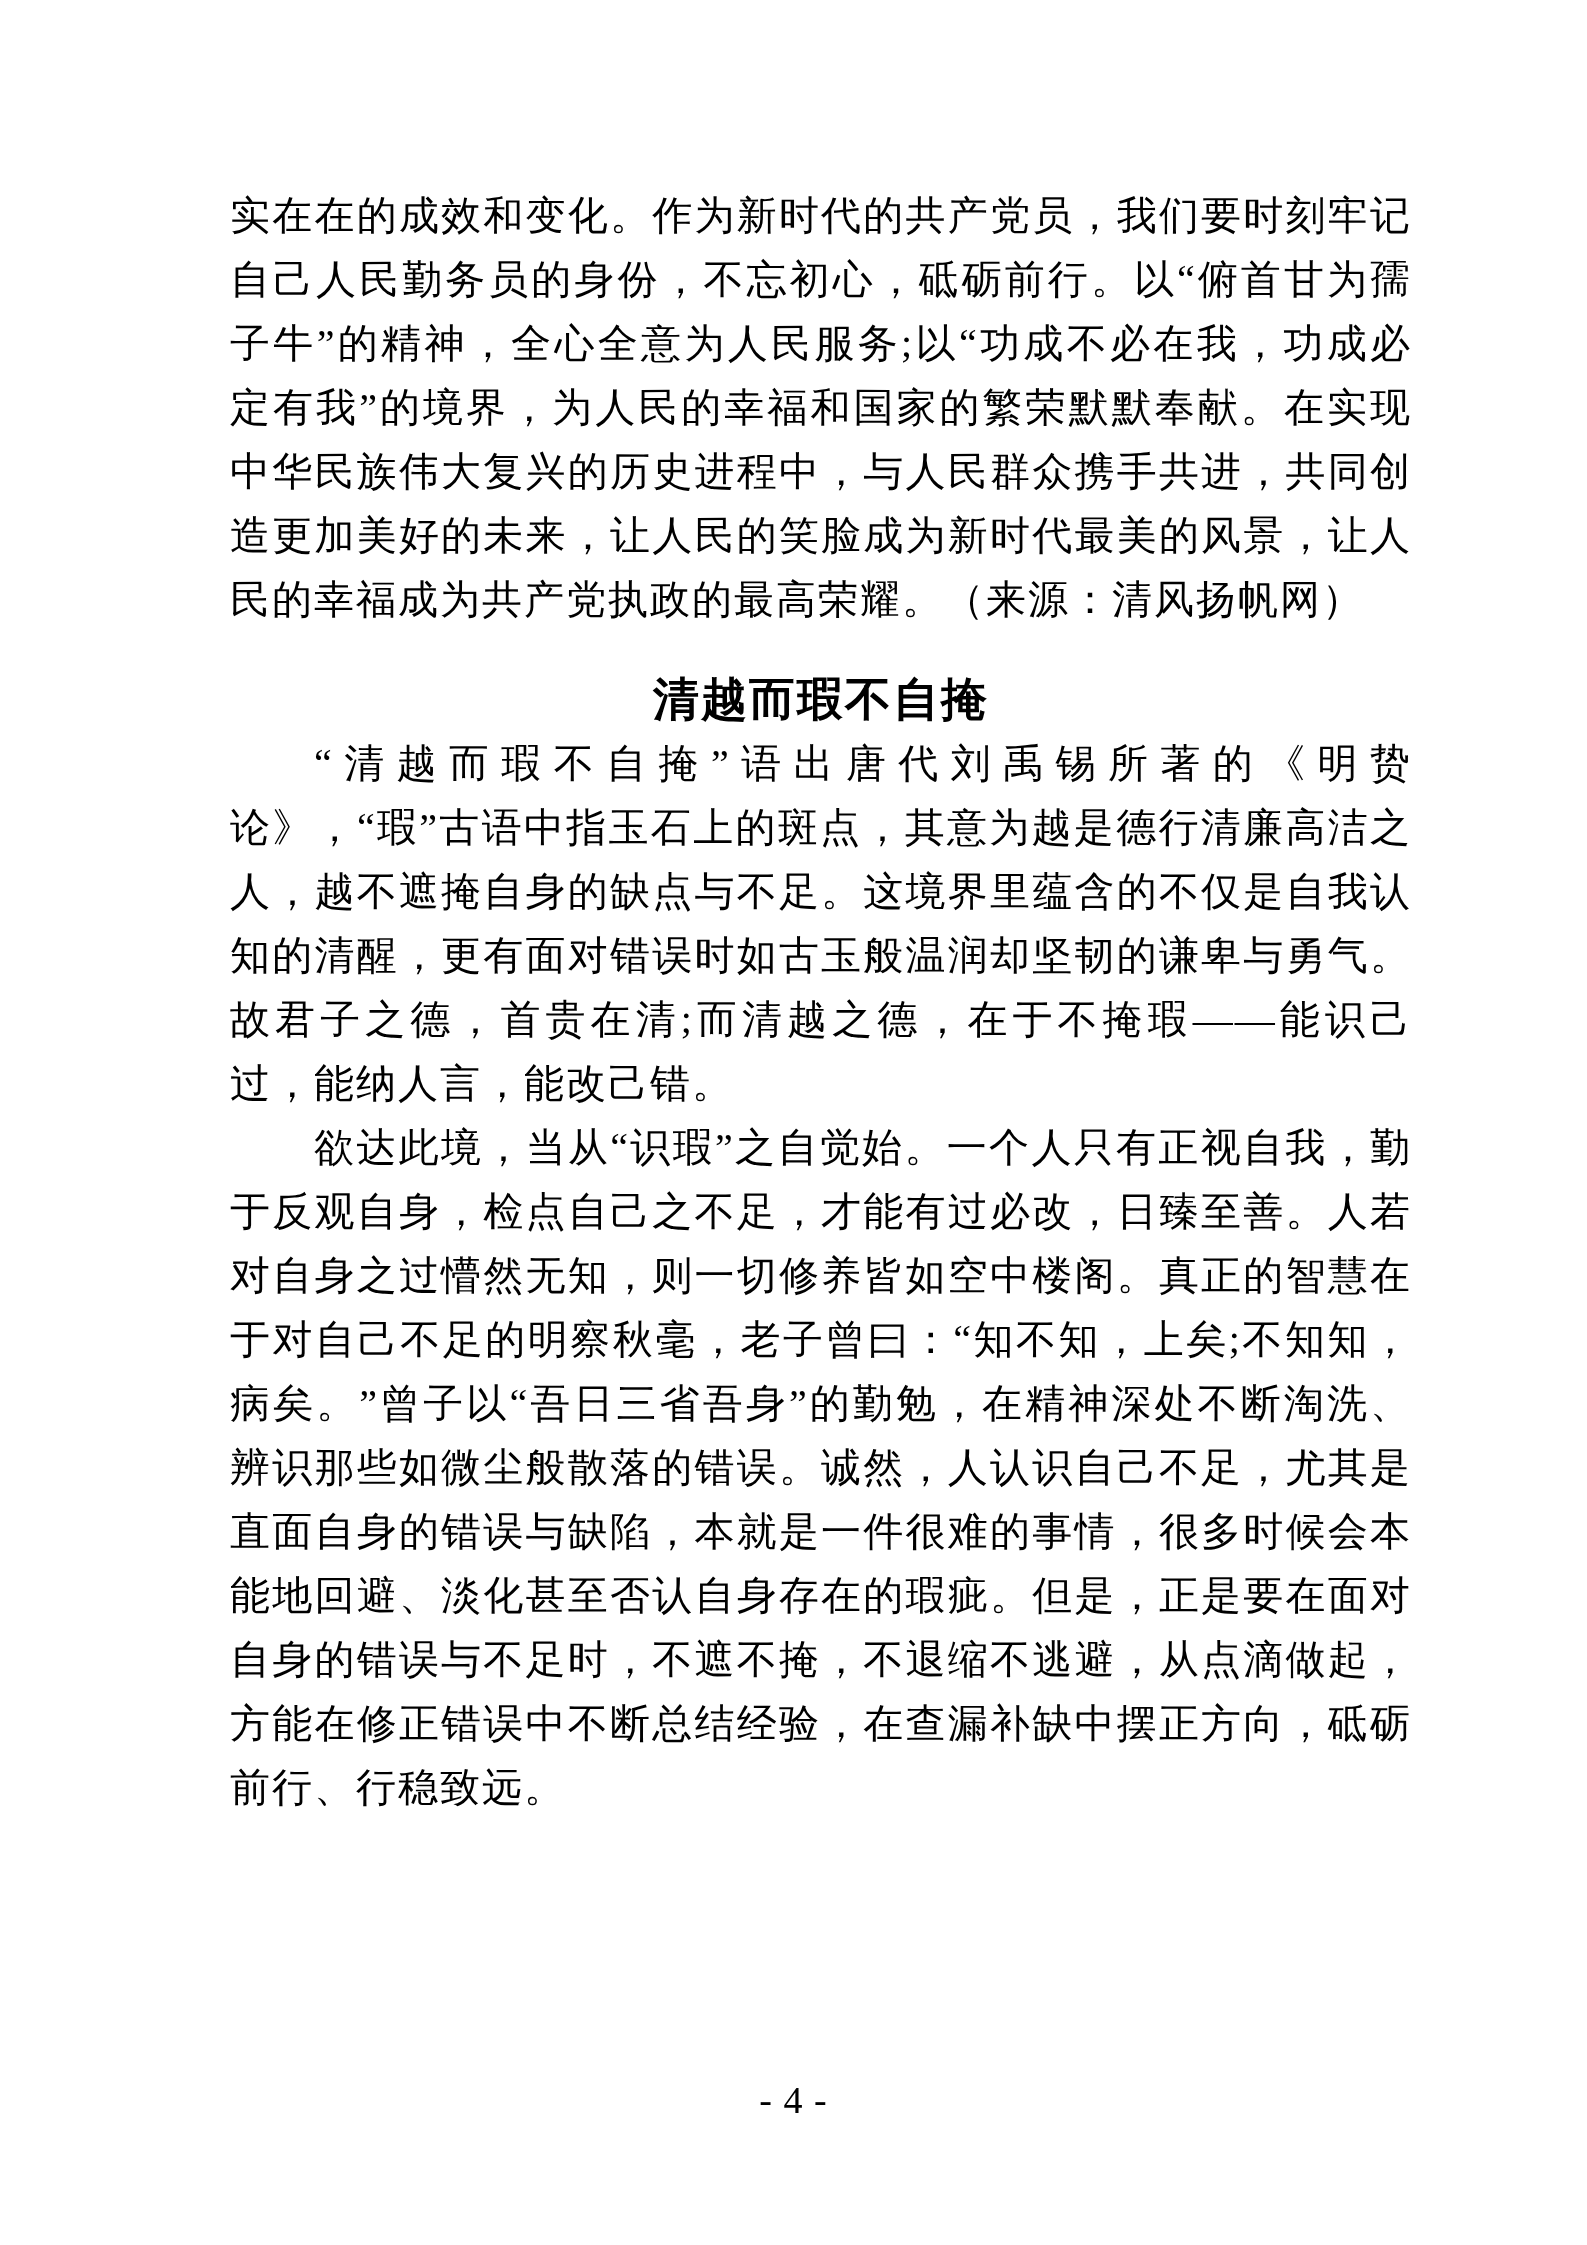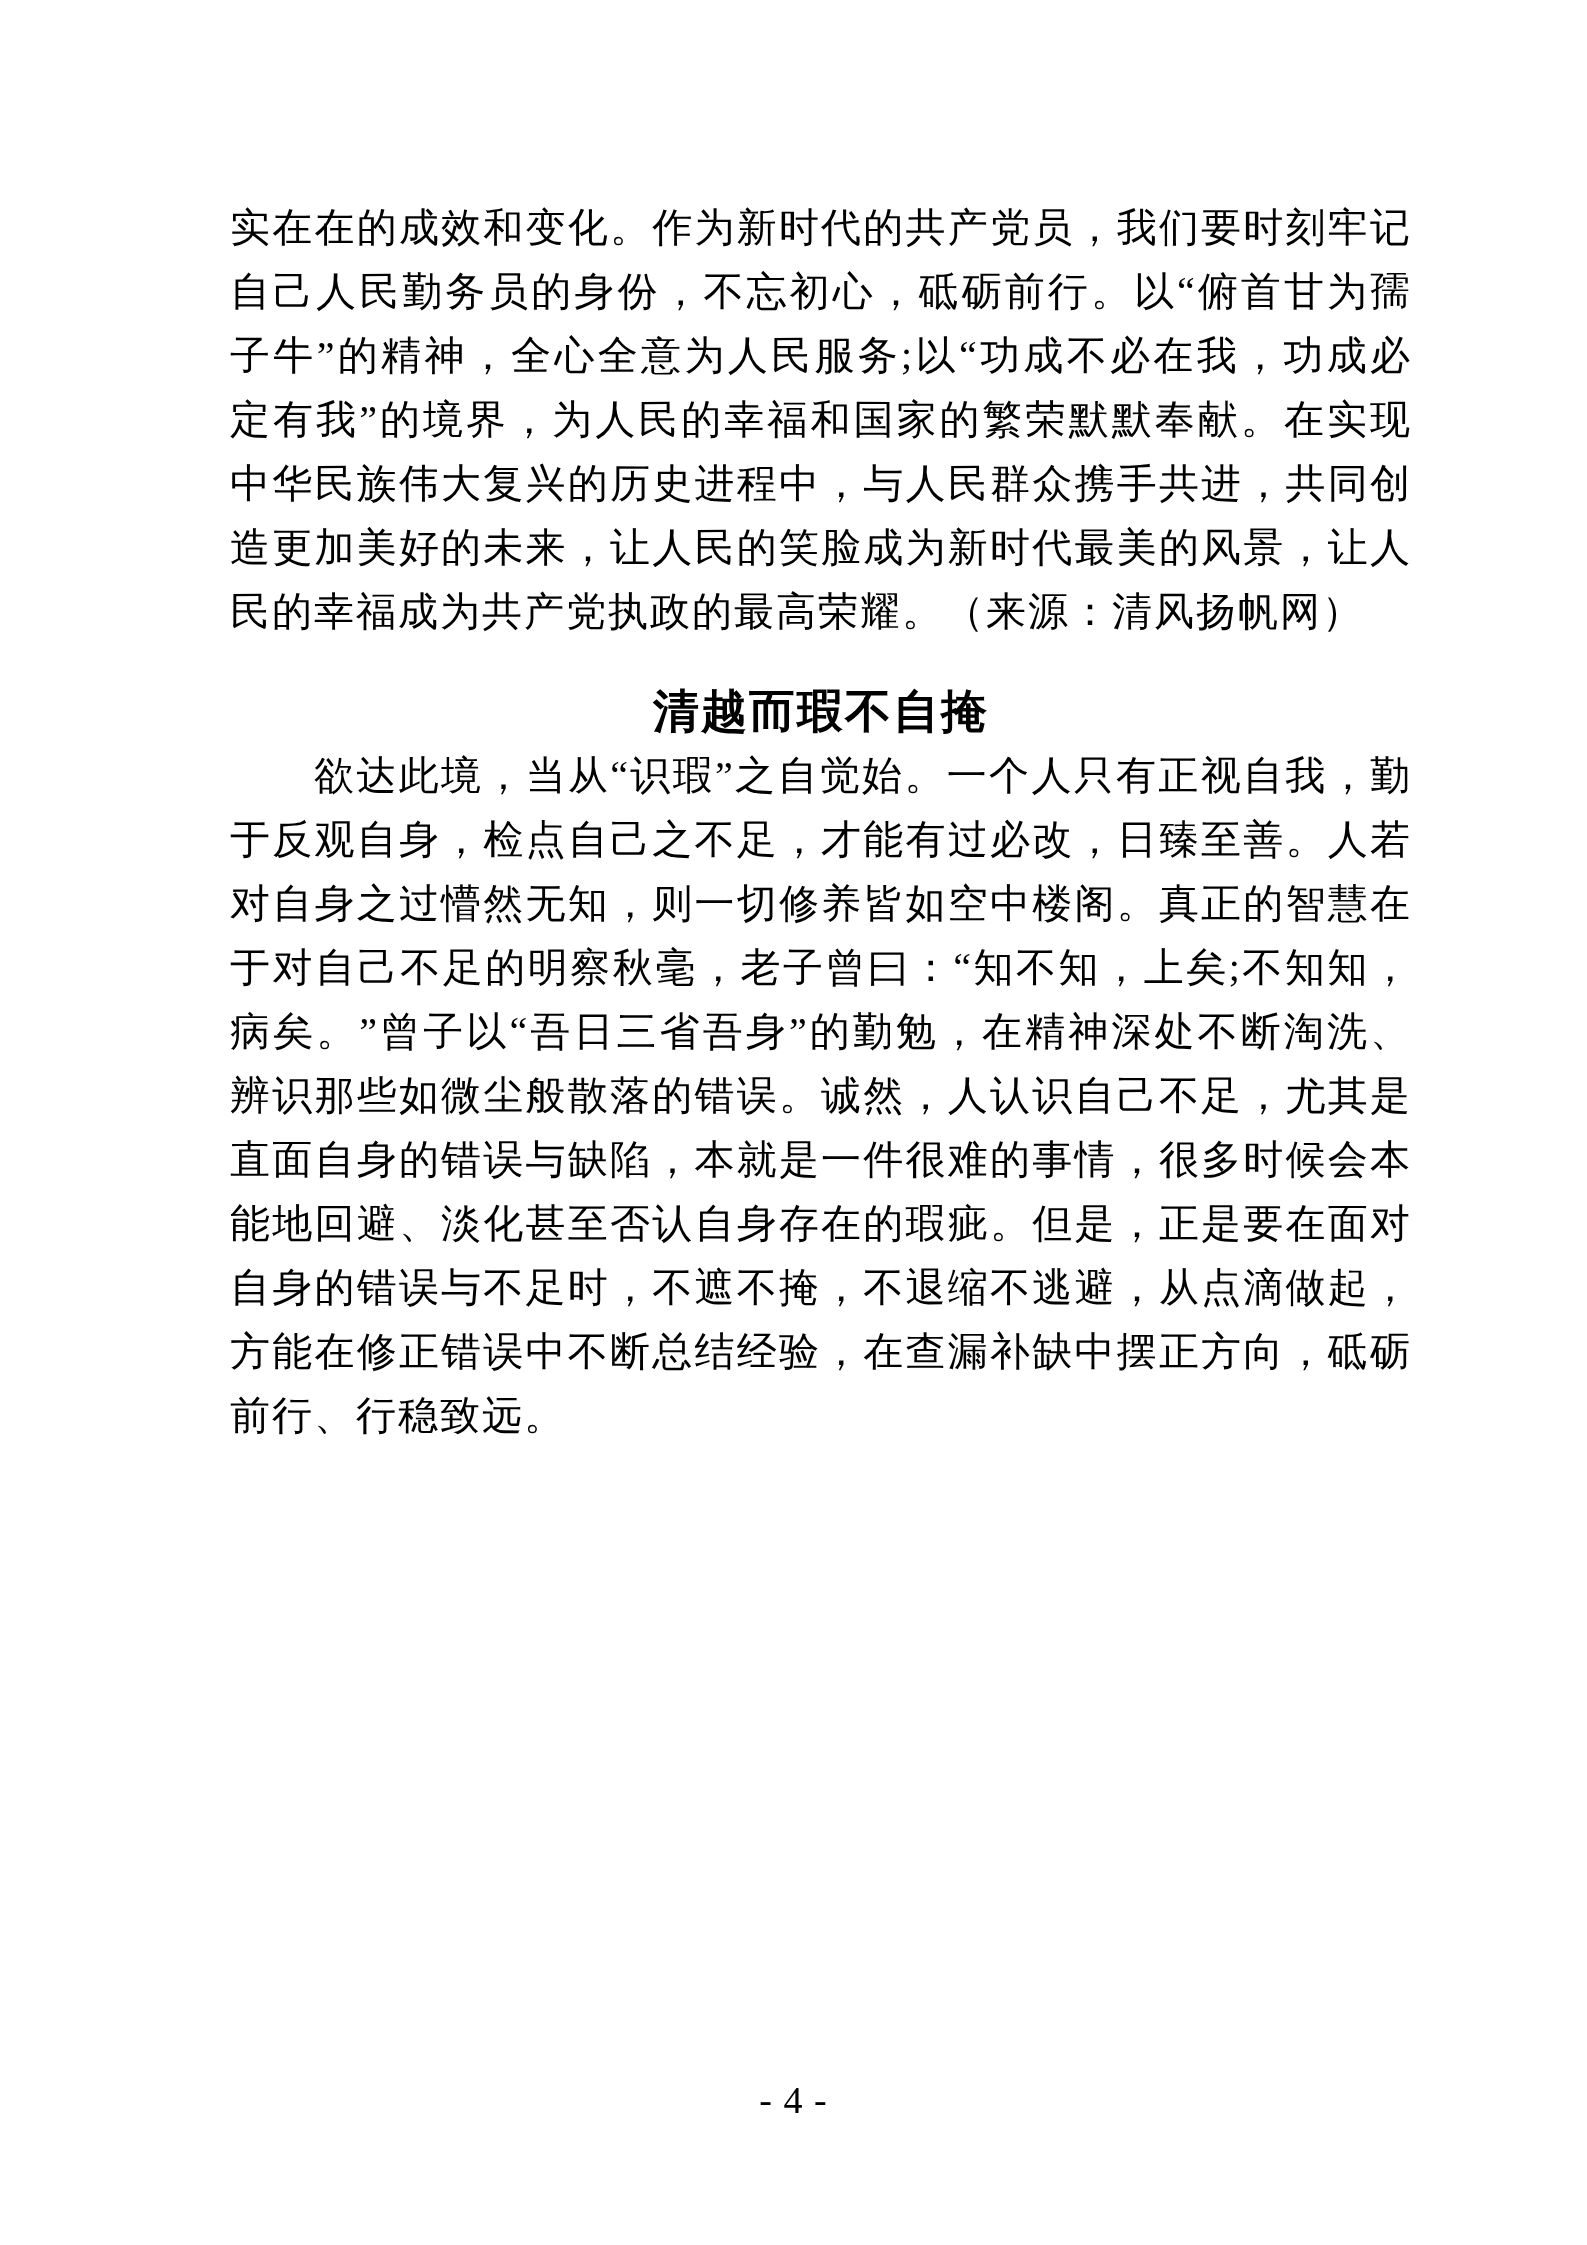--- a/index.html
+++ b/index.html
@@ -12,21 +12,21 @@
     width: 1587px;
     height: 2245px;
     background: #ffffff;
     color: #000000;
     font-family: "Liberation Serif", "DejaVu Serif", serif;
     overflow: hidden;
   }
   .content {
     position: absolute;
     left: 230px;
-    top: 196px;
+    top: 184px;
     width: 1182px;
   }
   .para {
     margin: 0;
     font-size: 40px;
     line-height: 64px;
     letter-spacing: 2px;
     text-align: justify;
     text-justify: inter-character;
     word-break: break-all;
@@ -66,19 +66,20 @@
 </head>
 <body>
 
 <div class="page">
   <div class="content">
     <p class="para">实在在的成效和变化。作为新时代的共产党员，我们要时刻牢记自己人民勤务员的身份，不忘初心，砥砺前行。以“俯首甘为孺子牛”的精神，全心全意为人民服务;以“功成不必在我，功成必定有我”的境界，为人民的幸福和国家的繁荣默默奉献。在实现中华民族伟大复兴的历史进程中，与人民群众携手共进，共同创造更加美好的未来，让人民的笑脸成为新时代最美的风景，让人民的幸福成为共产党执政的最高荣耀。（来源：清风扬帆网）</p>
 
 
     <h1 class="article-title">清越而瑕不自掩</h1>
 
+    <p class="para indent">“清越而瑕不自掩”语出唐代刘禹锡所著的《明贽论》，“瑕”古语中指玉石上的斑点，其意为越是德行清廉高洁之人，越不遮掩自身的缺点与不足。这境界里蕴含的不仅是自我认知的清醒，更有面对错误时如古玉般温润却坚韧的谦卑与勇气。故君子之德，首贵在清;而清越之德，在于不掩瑕——能识己过，能纳人言，能改己错。</p>
 
     <p class="para indent">欲达此境，当从“识瑕”之自觉始。一个人只有正视自我，勤于反观自身，检点自己之不足，才能有过必改，日臻至善。人若对自身之过懵然无知，则一切修养皆如空中楼阁。真正的智慧在于对自己不足的明察秋毫，老子曾曰：“知不知，上矣;不知知，病矣。”曾子以“吾日三省吾身”的勤勉，在精神深处不断淘洗、辨识那些如微尘般散落的错误。诚然，人认识自己不足，尤其是直面自身的错误与缺陷，本就是一件很难的事情，很多时候会本能地回避、淡化甚至否认自身存在的瑕疵。但是，正是要在面对自身的错误与不足时，不遮不掩，不退缩不逃避，从点滴做起，方能在修正错误中不断总结经验，在查漏补缺中摆正方向，砥砺前行、行稳致远。</p>
 
   </div>
 
   <div class="page-number">- 4 -</div>
 </div>
 
 </body></html>

